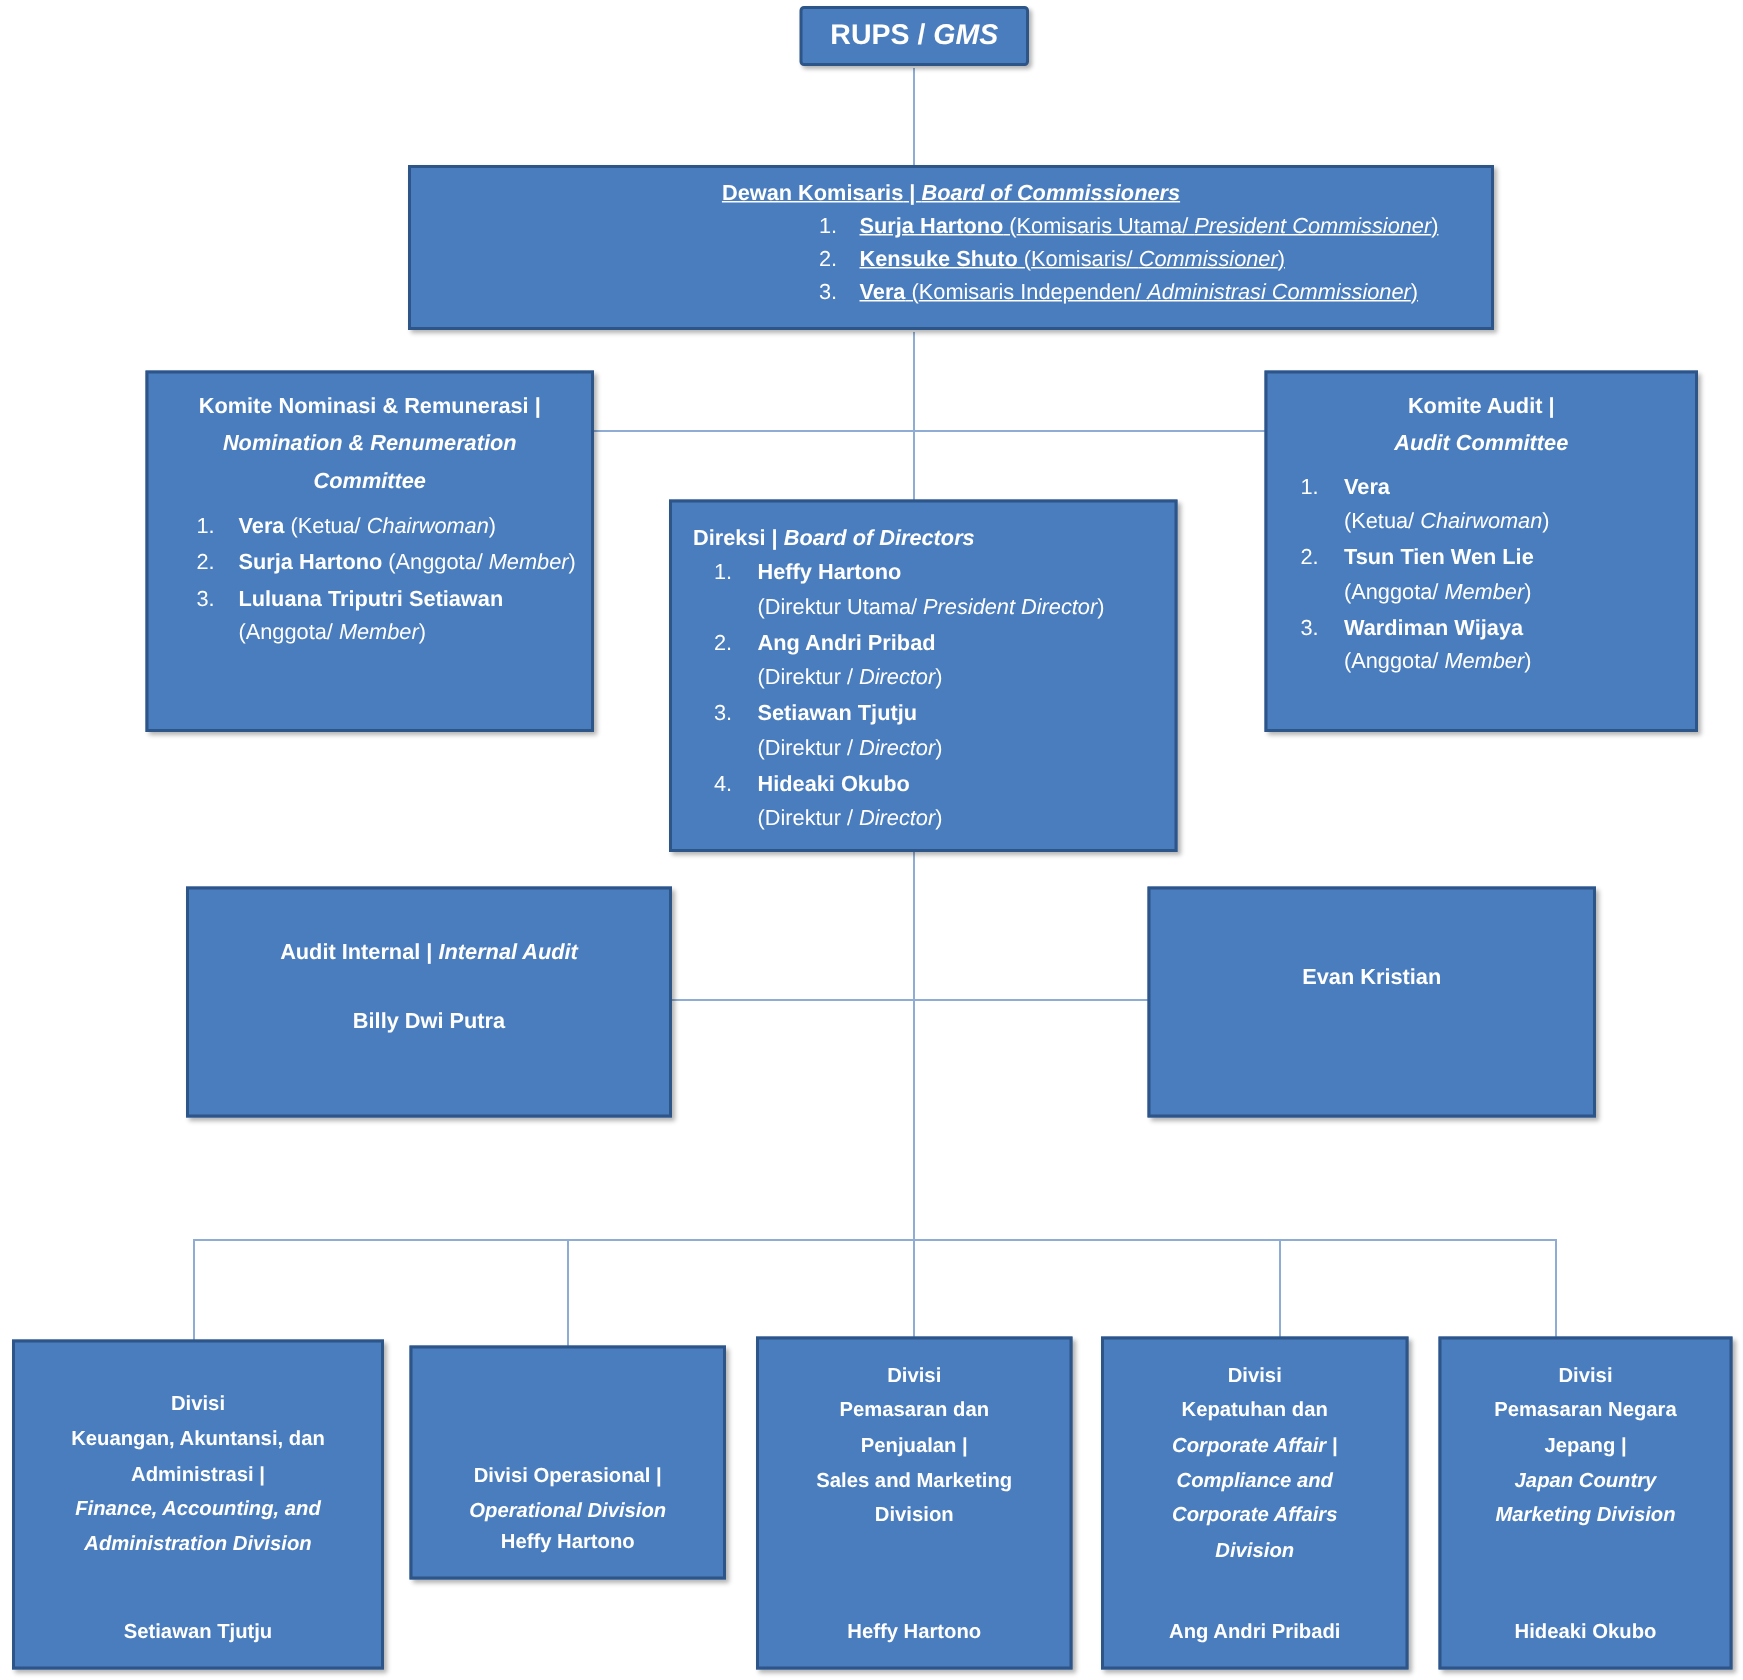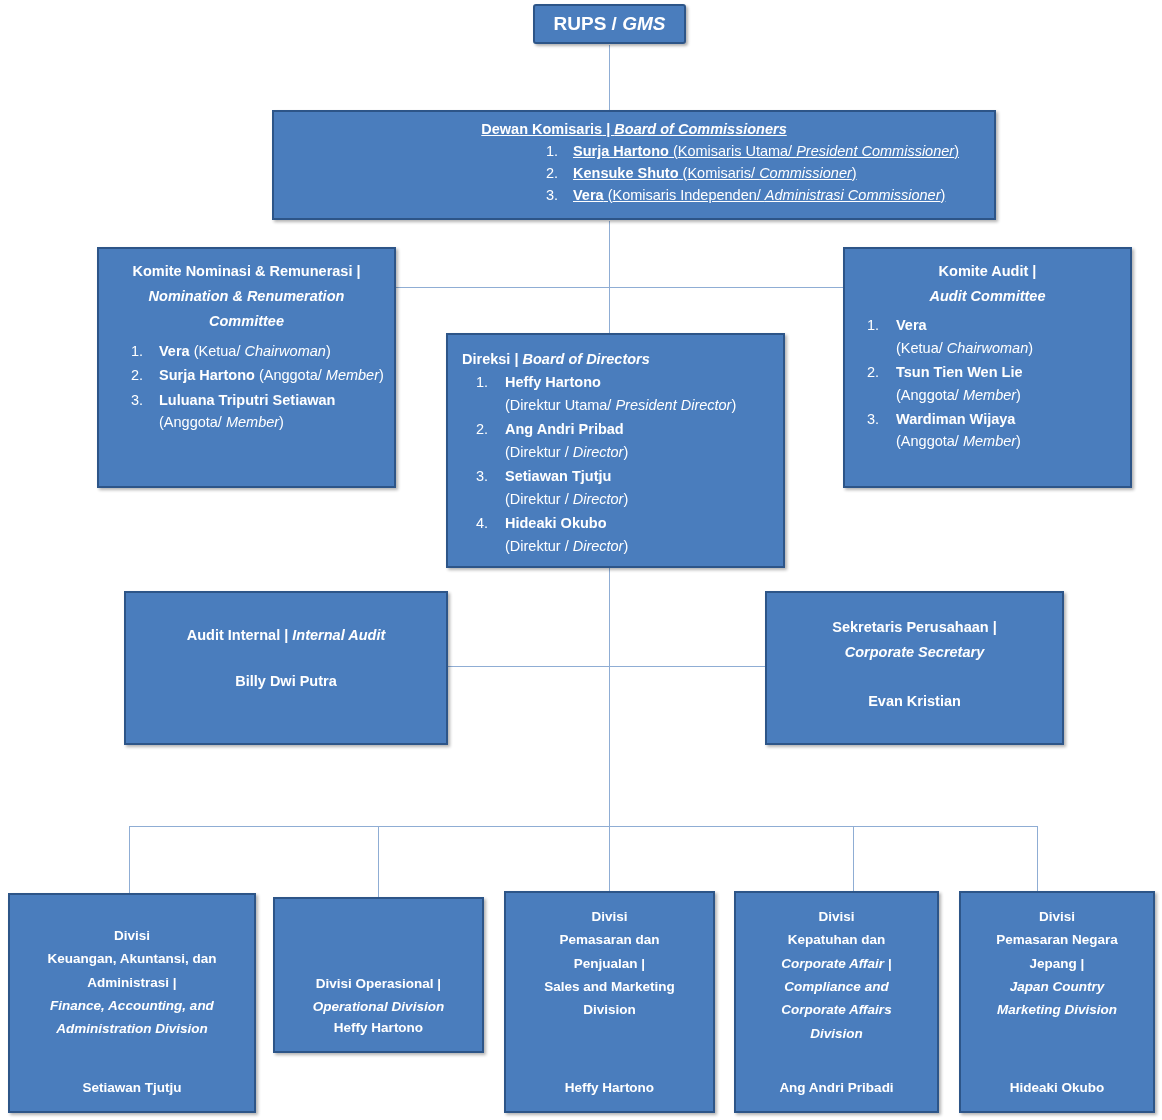--- a/index.html
+++ b/index.html
@@ -302,24 +302,20 @@
     <div class="box-inner">
       <div>
         <span class="b">Audit Internal</span><span class="b"> | </span><span class="bi">Internal Audit</span>
       </div>
       <div class="person">Billy Dwi Putra</div>
     </div>
   </div>
 
   <div class="box" id="box-cs">
     <div class="box-inner">
-      <div>
-        <span class="b">Sekretaris Perusahaan |</span><br>
-        <span class="bi">Corporate Secretary</span>
-      </div>
       <div class="person">Evan Kristian</div>
     </div>
   </div>
 
   <div class="box divbox" id="box-div-finance">
     <div class="box-inner">
       <div>
         <span class="b">Divisi</span><br>
         <span class="b">Keuangan, Akuntansi, dan</span><br>
         <span class="b">Administrasi |</span><br>

